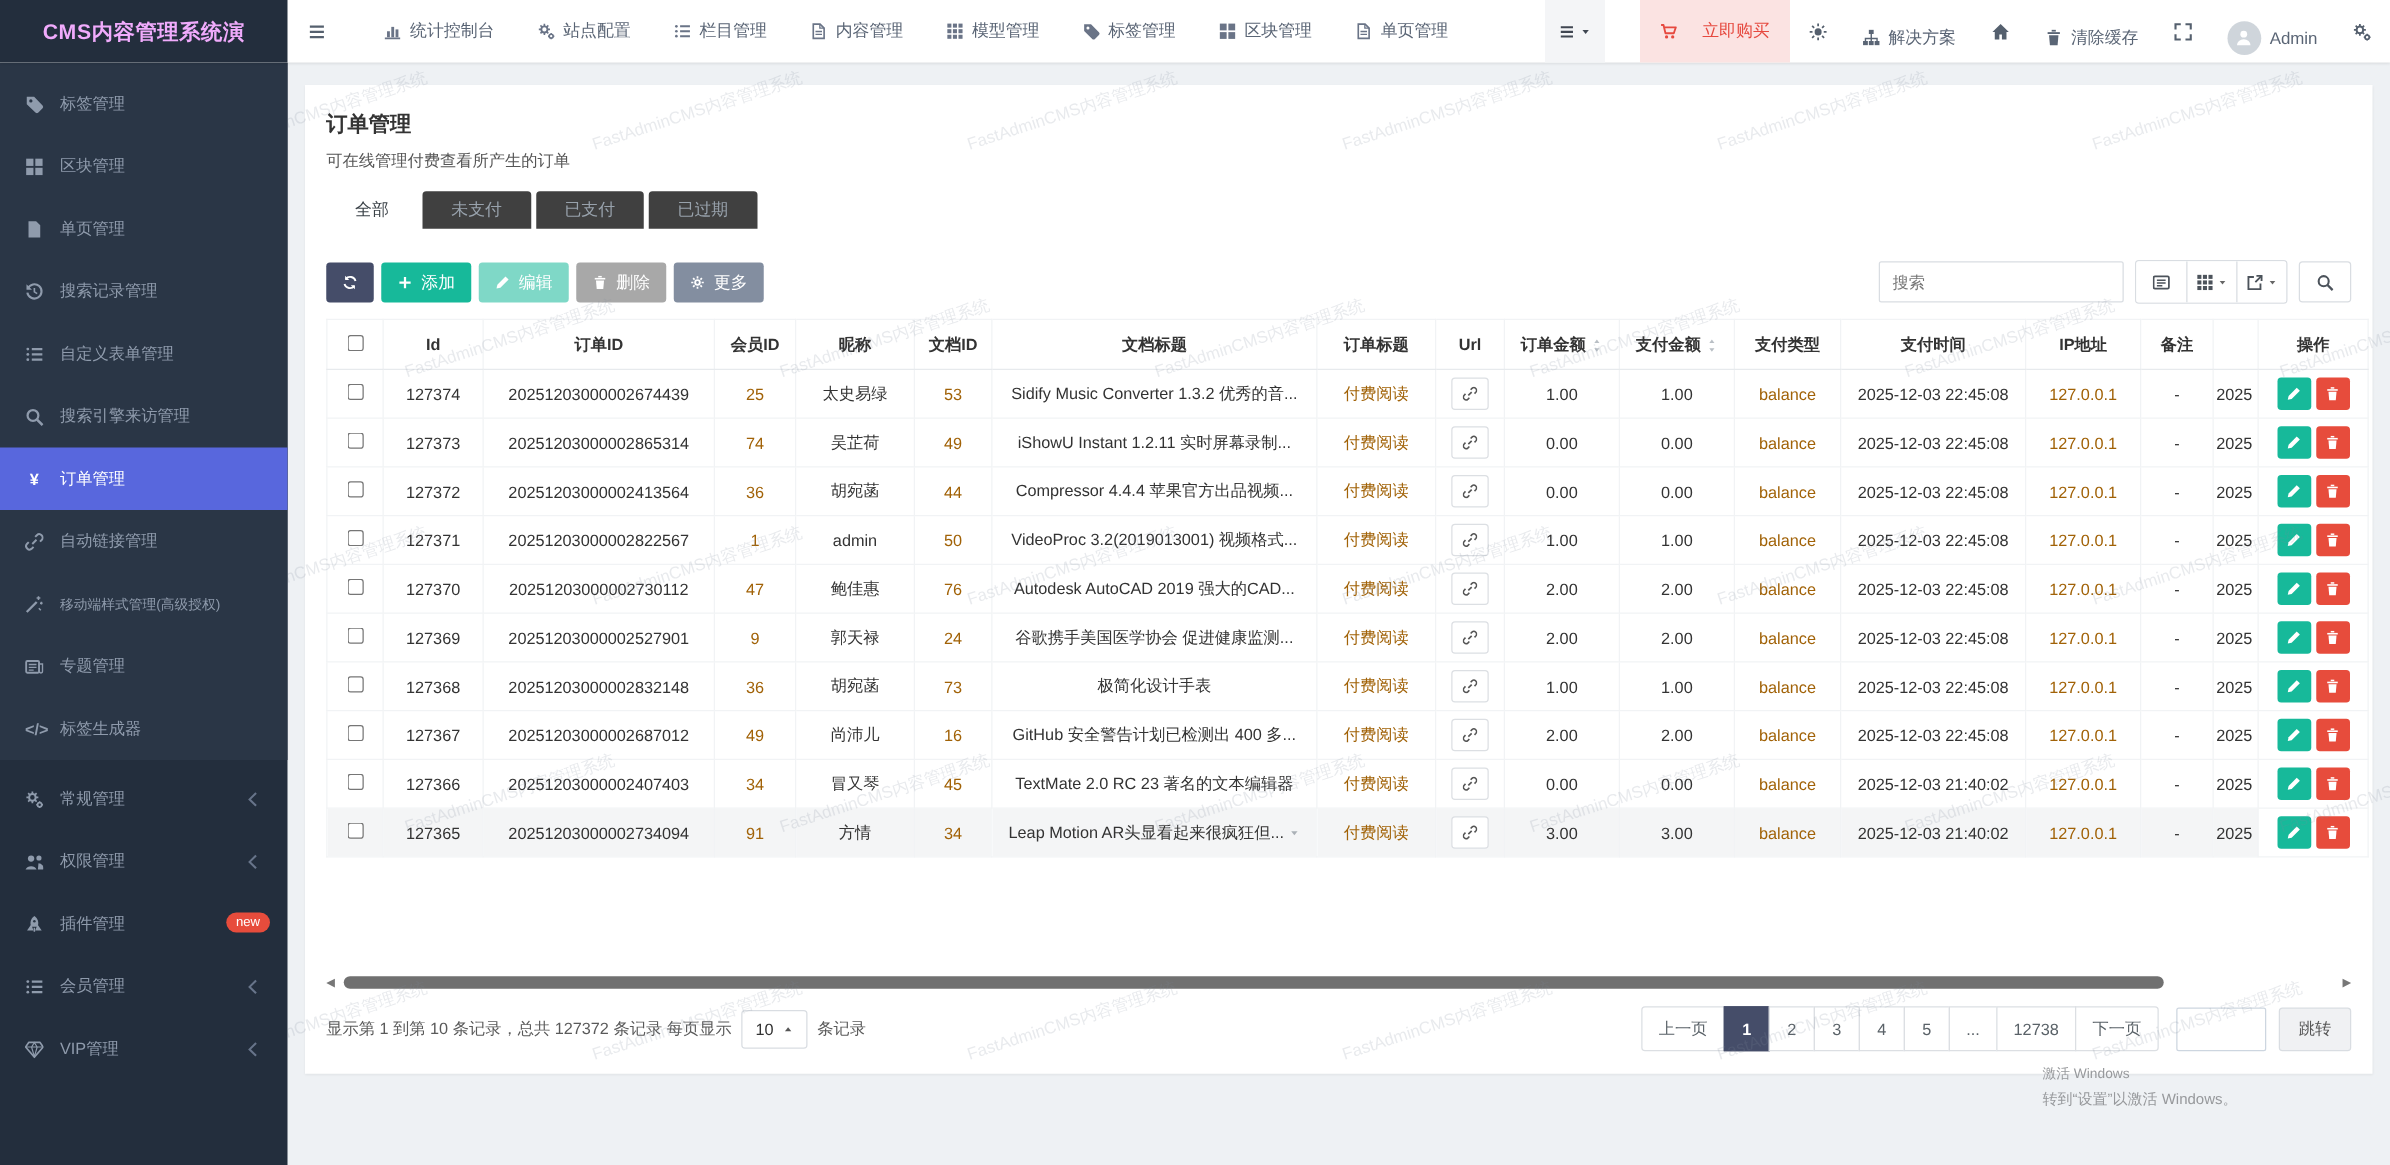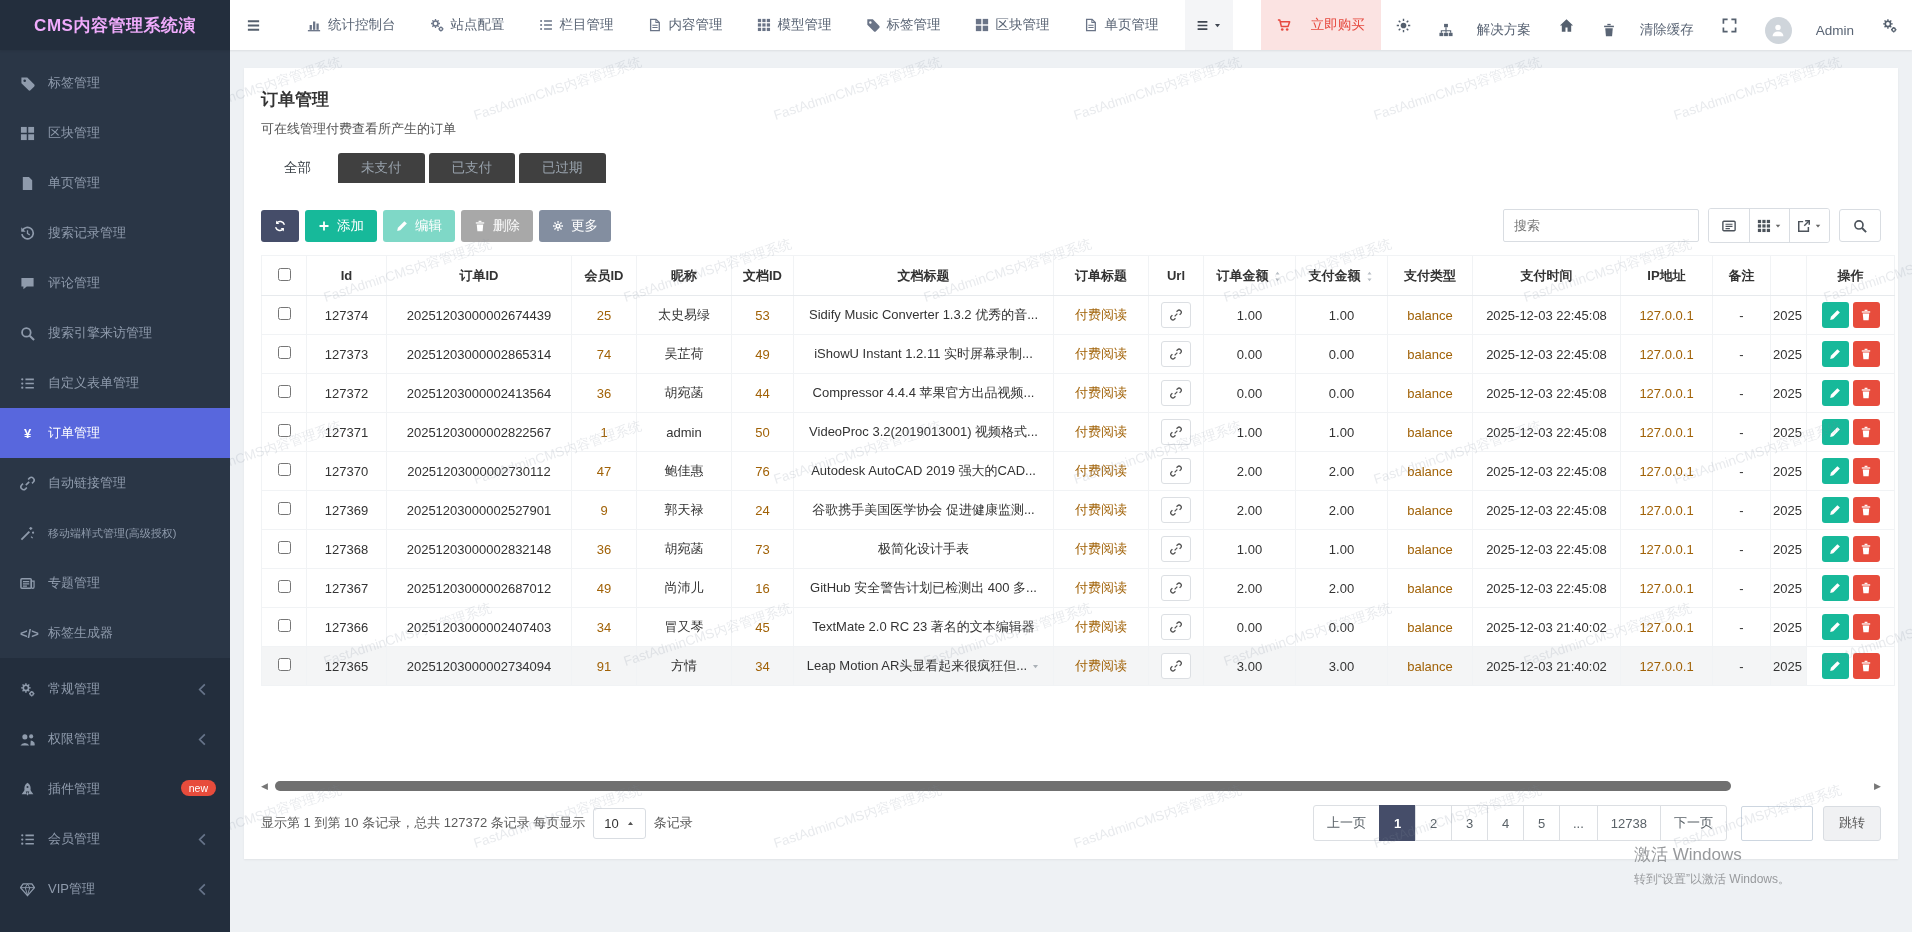--- a/index.html
+++ b/index.html
@@ -22,21 +22,21 @@
   .nav-item .ic { color:#6a7487; }
   .nav-right { display:flex; align-items:stretch; }
   .nav-dd { width:48px; background:#f4f5f7; display:flex; align-items:center; justify-content:center;
             gap:4px; color:#3f4651; cursor:pointer; }
   .nav-dd .ic { width:13px; height:13px; }
   .nav-dd .caret { width:9px; height:9px; }
   .buy { background:#fbe3e2; color:#e6493f; display:flex; align-items:center; gap:20px;
          padding:0 16px; font-size:13.5px; margin-left:28px; cursor:pointer; }
   .nav-ic { padding:0 15px; display:flex; align-items:center; color:#55606e; cursor:pointer; }
   .nav-ic .ic { width:15px; height:15px; }
-  .nav-link { display:flex; align-items:center; gap:24px; color:#5a6575; font-size:13.5px;
+  .nav-link { display:flex; align-items:center; gap:7px; color:#5a6575; font-size:13.5px;
               padding:4px 13px; cursor:pointer; white-space:nowrap;margin-top:10px; }
   .avatar { width:27px; height:27px; border-radius:50%; background:#cfd5db; color:#fff;
             display:flex; align-items:center; justify-content:center; }
   .avatar .ic { width:14px; height:14px; }
 
   
   .sidebar { position:absolute; top:50px; left:0; width:230px; bottom:0; background:#232e3d; z-index:5; }
   .side-group1 { background:#2a3646; padding:8px 0 0; }
   .side-group2 { padding:6px 0 0; }
   .side-item { height:50px; display:flex; align-items:center; padding:0 20px; color:#8f9bac;
@@ -128,21 +128,21 @@
   .jump-input { width:72px; height:35px; border:1px solid #cdd6e0; border-radius:2px;
                 margin-left:14px; outline:none; padding:0 8px; font-size:13px; }
   .jump-btn { height:35px; padding:0 15px; background:#f0f1f3; border:1px solid #d9dde2;
               color:#555; margin-left:10px; border-radius:3px; font-size:13px; cursor:pointer; }
 
   
   #wm { position:absolute; inset:0; pointer-events:none; z-index:3; overflow:hidden; }
   .wm { position:absolute; font-size:13.5px; color:rgba(130,140,153,.18);
         transform:rotate(-18deg); white-space:nowrap; }
   .winmark { position:absolute; right:122px; bottom:44px; color:#97999c; z-index:4; }
-  .winmark .l1 { font-size:17px; margin-bottom:5px; }
+  .winmark .l1 { font-size:11px; margin-bottom:5px; }
   .winmark .l2 { font-size:12px; }
 </style>
 </head>
 <body>
 
 <svg width="0" height="0" style="position:absolute" aria-hidden="true">
   <defs>
     <symbol id="i-bars" viewBox="0 0 16 16">
         <path d="M2 3.5h12M2 8h12M2 12.5h12" stroke="currentColor" stroke-width="2" fill="none"></path>
       </symbol>
@@ -453,35 +453,29 @@
             <span class="side-label">单页管理</span>
           </div>
           <div class="side-item">
             <svg class="ic">
               <use href="#i-history"></use>
             </svg>
             <span class="side-label">搜索记录管理</span>
           </div>
           <div class="side-item">
             <svg class="ic">
-              <use href="#i-comment"></use>
-            </svg>
-            <span class="side-label">评论管理</span>
+              <use href="#i-list"></use>
+            </svg>
+            <span class="side-label">自定义表单管理</span>
           </div>
           <div class="side-item">
             <svg class="ic">
               <use href="#i-search"></use>
             </svg>
             <span class="side-label">搜索引擎来访管理</span>
-          </div>
-          <div class="side-item">
-            <svg class="ic">
-              <use href="#i-list"></use>
-            </svg>
-            <span class="side-label">自定义表单管理</span>
           </div>
           <div class="side-item active">
             <span class="tic">¥</span>
             <span class="side-label">订单管理</span>
           </div>
           <div class="side-item">
             <svg class="ic">
               <use href="#i-link"></use>
             </svg>
             <span class="side-label">自动链接管理</span>

